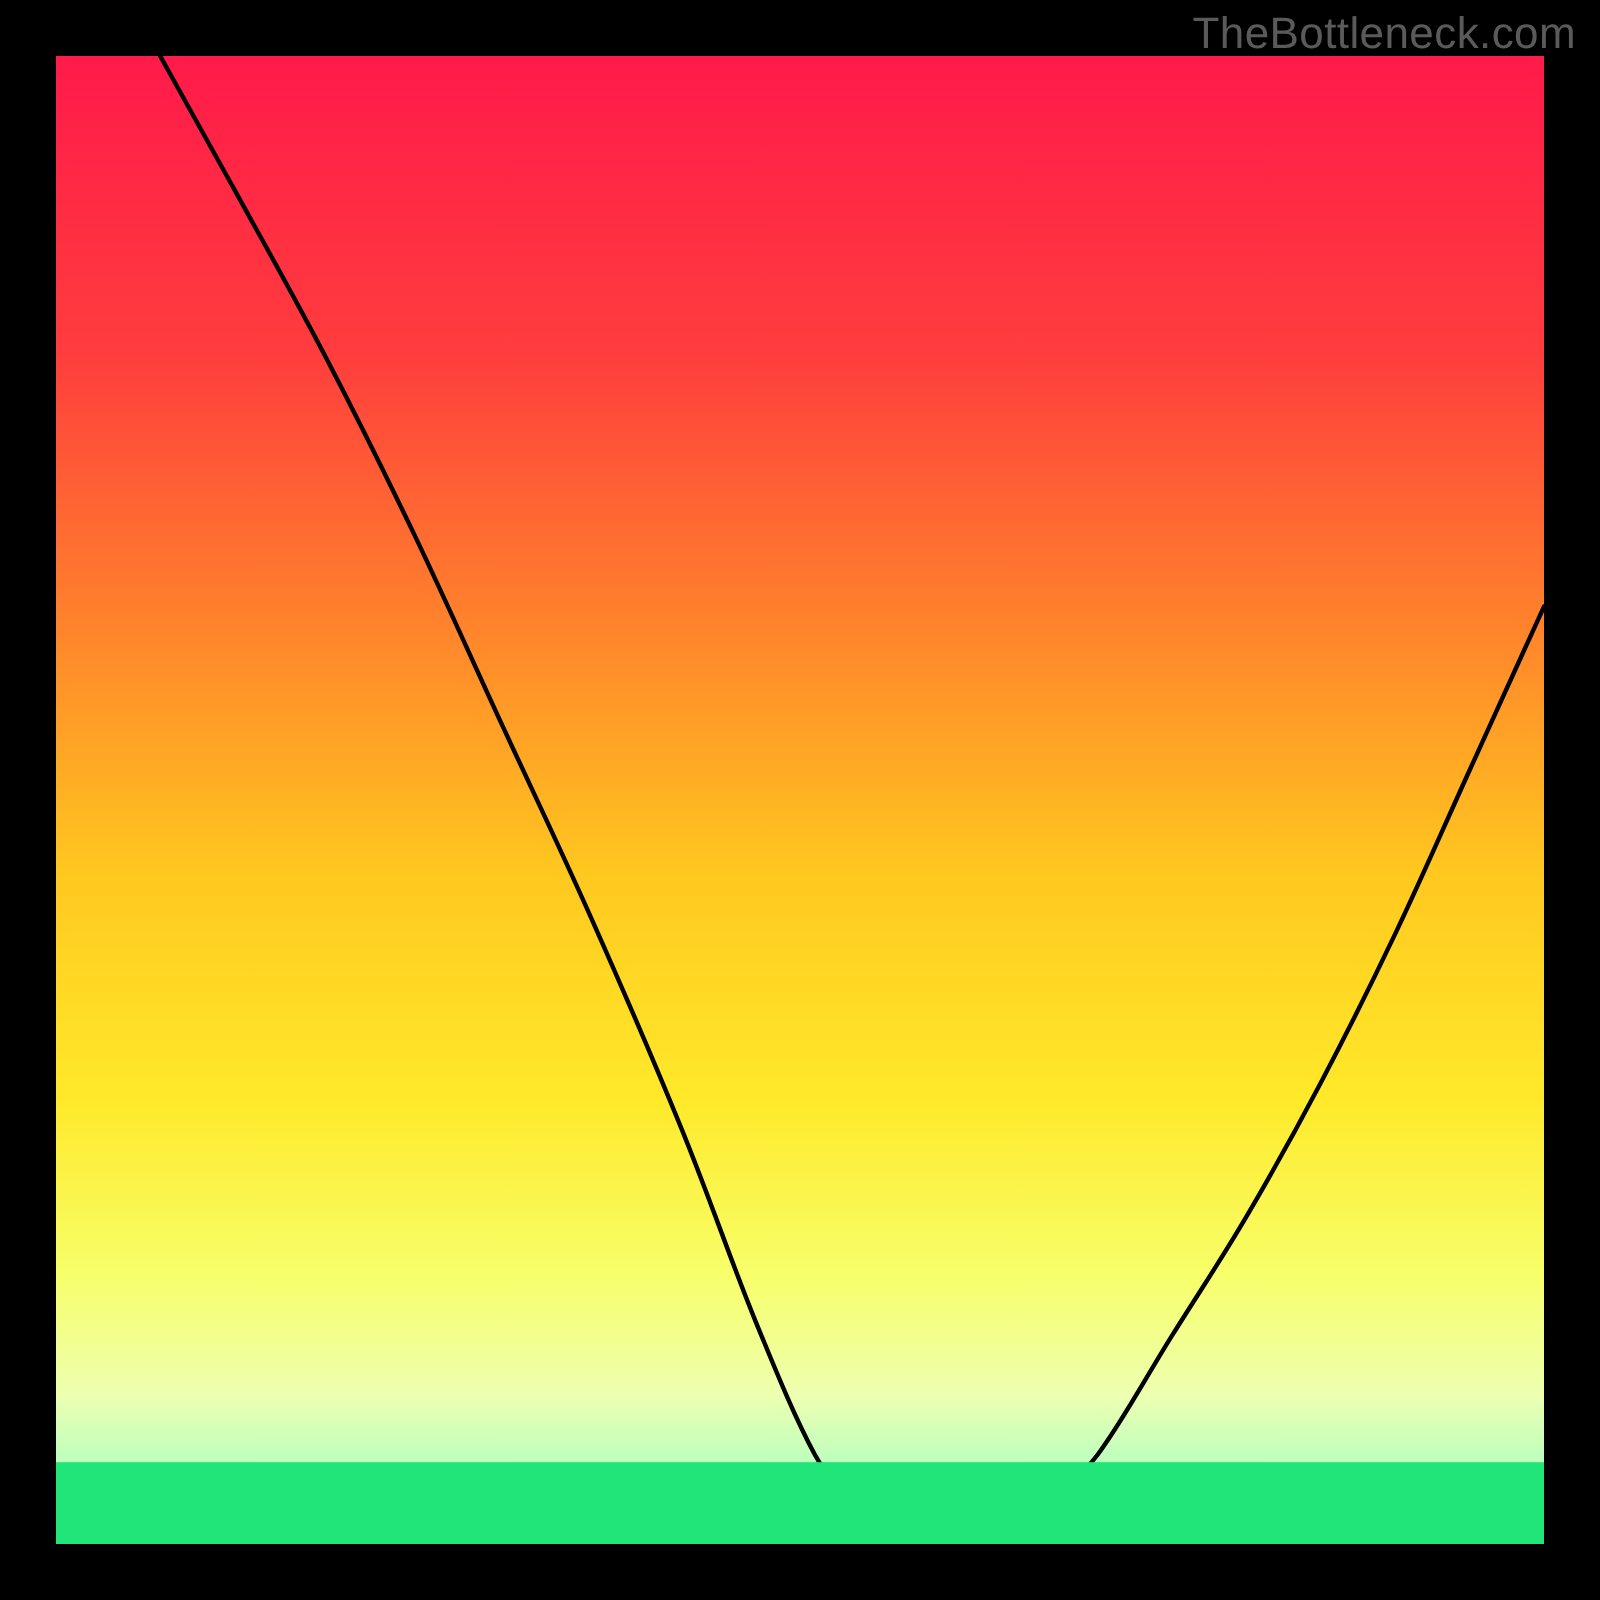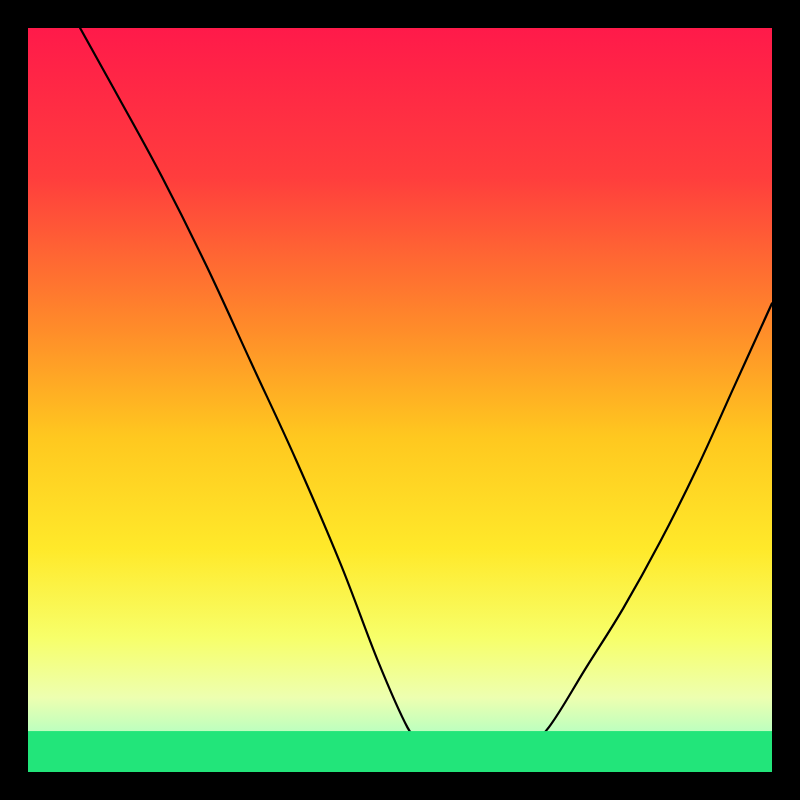--- a/index.html
+++ b/index.html
@@ -31,20 +31,21 @@
     display: block;
     position: absolute;
     top: 0;
     left: 0;
   }
 </style>
 </head>
 <body>
 
 <div class="frame">
+  <div class="watermark">TheBottleneck.com</div>
   <svg id="chart-svg" width="800" height="800" viewBox="0 0 800 800">
       <defs>
         <linearGradient id="bg-grad" x1="0" y1="0" x2="0" y2="1">
           <stop offset="0%" stop-color="#ff1a4a"></stop>
           <stop offset="20%" stop-color="#ff3d3d"></stop>
           <stop offset="40%" stop-color="#ff8a2a"></stop>
           <stop offset="55.00000000000001%" stop-color="#ffc81f"></stop>
           <stop offset="70%" stop-color="#ffe92a"></stop>
           <stop offset="82%" stop-color="#f7ff6a"></stop>
           <stop offset="90%" stop-color="#edffb0"></stop>

